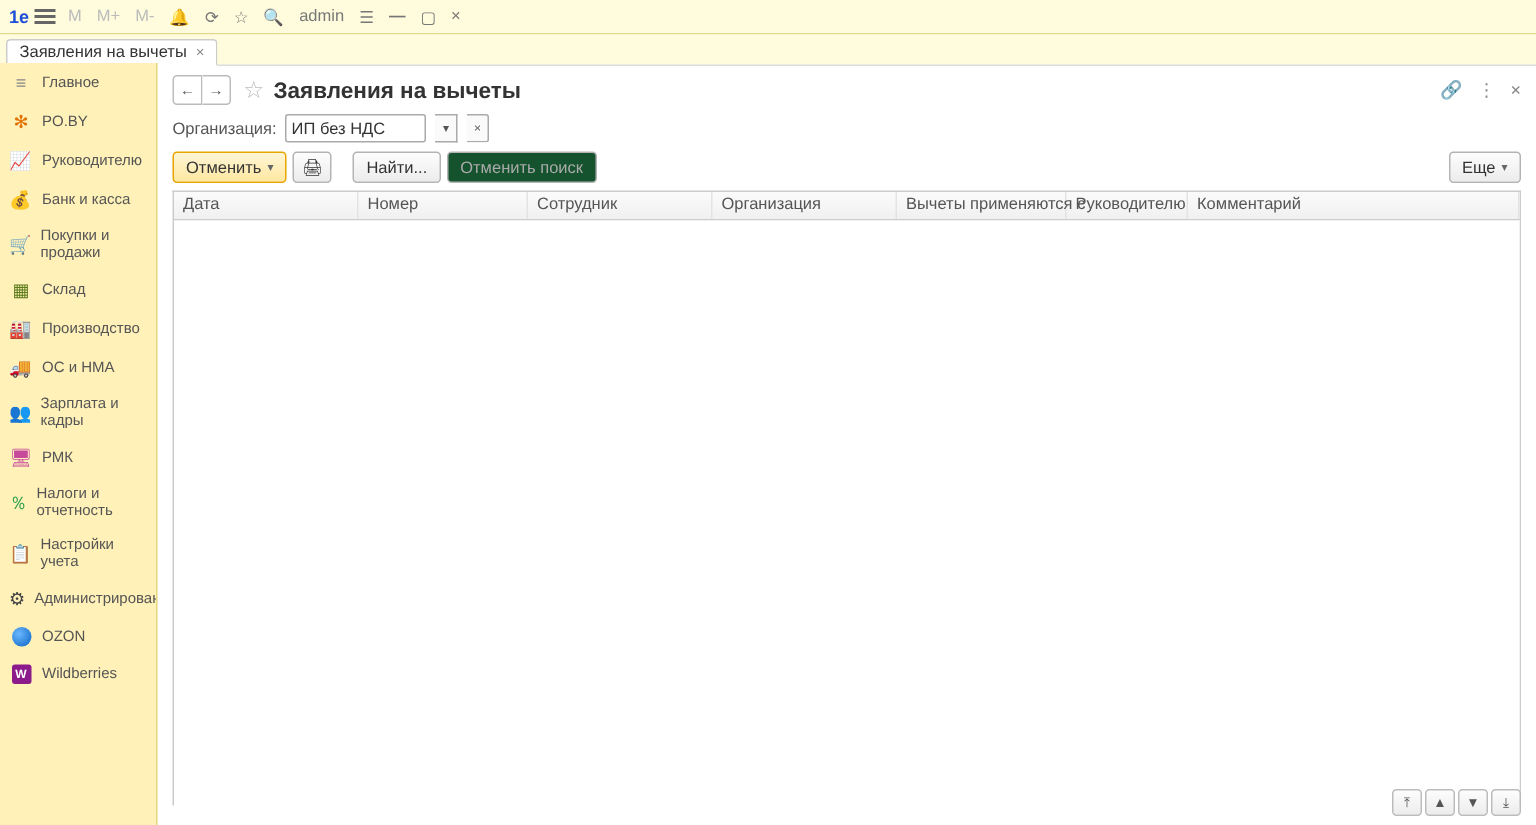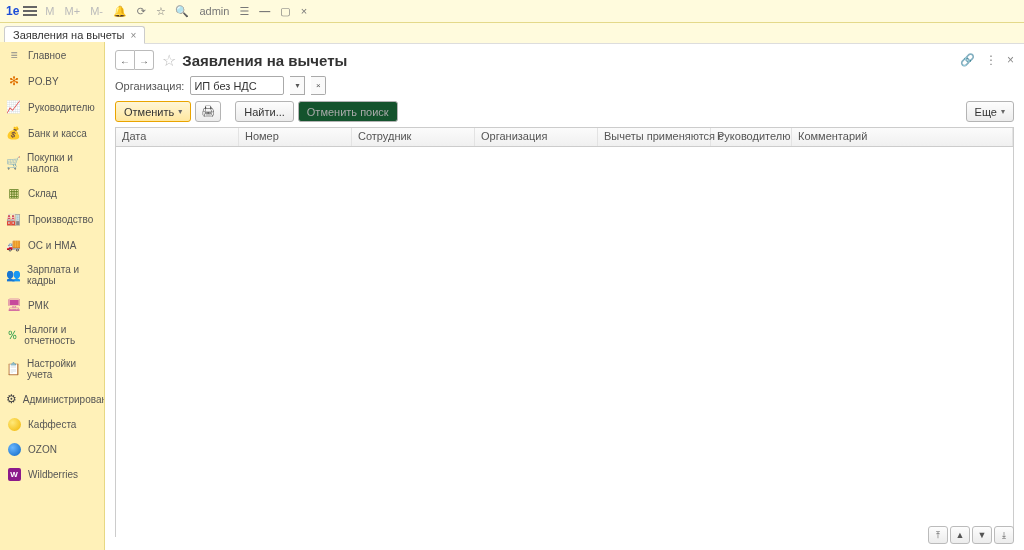--- a/index.html
+++ b/index.html
@@ -125,21 +125,21 @@
       <div class="sbitem">
           <span class="ic ic-chart">📈</span>
           <span class="lbl">Руководителю</span>
         </div>
       <div class="sbitem">
           <span class="ic ic-bank">💰</span>
           <span class="lbl">Банк и касса</span>
         </div>
       <div class="sbitem">
           <span class="ic ic-cart">🛒</span>
-          <span class="lbl">Покупки и налога</span>
+          <span class="lbl">Покупки и продажи</span>
         </div>
       <div class="sbitem">
           <span class="ic ic-warehouse">▦</span>
           <span class="lbl">Склад</span>
         </div>
       <div class="sbitem">
           <span class="ic ic-prod">🏭</span>
           <span class="lbl">Производство</span>
         </div>
       <div class="sbitem">
@@ -158,26 +158,20 @@
           <span class="ic ic-tax">％</span>
           <span class="lbl">Налоги и отчетность</span>
         </div>
       <div class="sbitem">
           <span class="ic ic-settings">📋</span>
           <span class="lbl">Настройки учета</span>
         </div>
       <div class="sbitem">
           <span class="ic ic-admin">⚙</span>
           <span class="lbl">Администрирование</span>
-        </div>
-      <div class="sbitem">
-          <span class="ic">
-            <span class="ic-circle-yel"></span>
-          </span>
-          <span class="lbl">Каффеста</span>
         </div>
       <div class="sbitem">
           <span class="ic">
             <span class="ic-circle-blue"></span>
           </span>
           <span class="lbl">OZON</span>
         </div>
       <div class="sbitem">
           <span class="ic">
             <span class="ic-wb">W</span>

